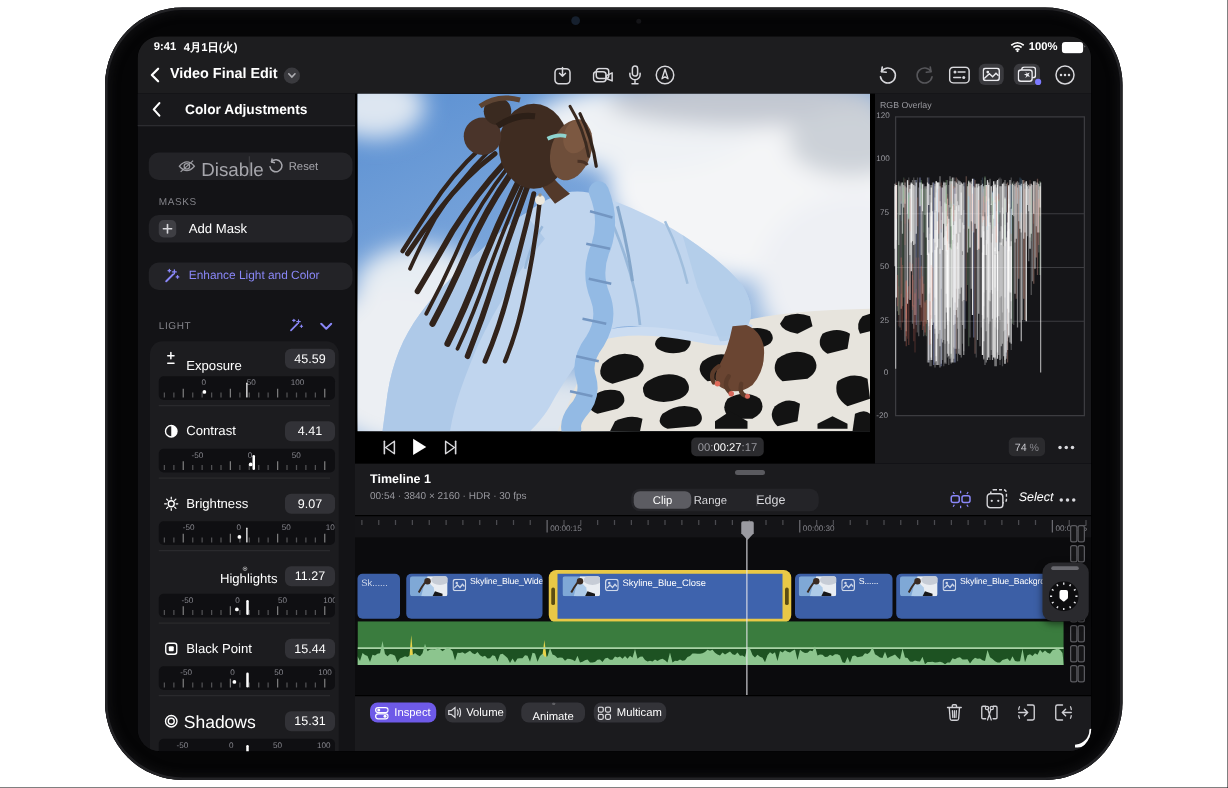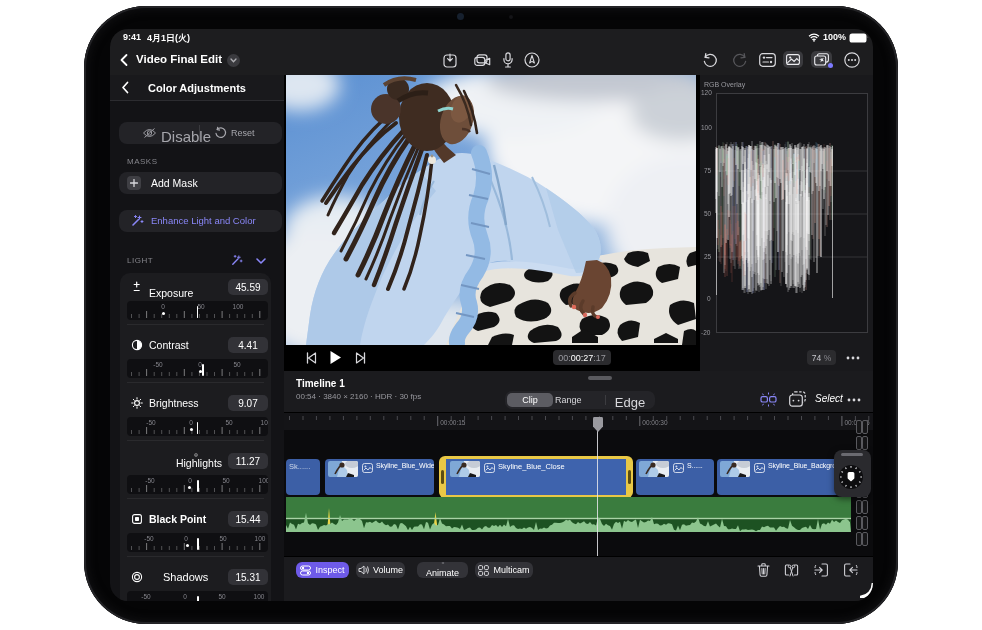--- a/index.html
+++ b/index.html
@@ -269,21 +269,21 @@
         <rect x="102.1" y="13" width="1" height="4" fill="rgba(255,255,255,0.28)"></rect>
         <rect x="109.7" y="13" width="1" height="4" fill="rgba(255,255,255,0.28)"></rect>
         <rect x="117.2" y="13" width="1" height="4" fill="rgba(255,255,255,0.28)"></rect>
         <rect x="124.8" y="13" width="1" height="4" fill="rgba(255,255,255,0.28)"></rect>
         <rect x="132.3" y="10" width="1" height="7" fill="rgba(255,255,255,0.45)"></rect>
       </svg>
       <div class="abs" style="left:60.5px;top:11px;width:3px;height:3px;border-radius:50%;background:#fff;"></div>
       <div class="abs" style="left:70.25px;top:5px;width:1.5px;height:12px;background:#fff;border-radius:1px;"></div>
     </div>
     <div class="abs" style="left:17px;top:469px;width:137px;height:1px;background:#2a2a2d;"></div>
-<div class="abs" style="left:21px;top:482px;width:130px;height:16px;display:flex;align-items:center;font-weight:bold;">
+<div class="abs" style="left:21px;top:482px;width:130px;height:16px;display:flex;align-items:center;">
       <svg width="12" height="12" viewBox="0 0 12 12">
         <rect x="1.6" y="1.6" width="8.8" height="8.8" rx="2" fill="none" stroke="#fff" stroke-width="1.1"></rect>
         <rect x="4" y="4" width="4" height="4" rx="0.8" fill="#fff"></rect>
       </svg>
       <span style="margin-left:6px;font-size:10.5px;color:#fff;">Black Point</span>
     </div>
 <div class="abs pill" style="left:118px;top:482px;">15.44</div>
     <div class="abs rul" style="left:17px;top:504px;">
       <span class="abs" style="left:12px;top:2px;width:20px;text-align:center;font-size:6.5px;color:#85858c;">-50</span>
       <span class="abs" style="left:49px;top:2px;width:20px;text-align:center;font-size:6.5px;color:#85858c;">0</span>
@@ -311,21 +311,21 @@
       </svg>
       <div class="abs" style="left:58.5px;top:11px;width:3px;height:3px;border-radius:50%;background:#fff;"></div>
       <div class="abs" style="left:70.25px;top:5px;width:1.5px;height:12px;background:#fff;border-radius:1px;"></div>
     </div>
     <div class="abs" style="left:17px;top:527px;width:137px;height:1px;background:#2a2a2d;"></div>
 <div class="abs" style="left:21px;top:540px;width:130px;height:16px;display:flex;align-items:center;">
       <svg width="12" height="12" viewBox="0 0 12 12">
         <circle cx="6" cy="6" r="4.6" fill="none" stroke="#fff" stroke-width="1.1"></circle>
         <circle cx="6" cy="6" r="2.4" fill="none" stroke="#fff" stroke-width="1.1"></circle>
       </svg>
-      <span style="margin-left:20px;font-size:11px;color:#fff;">Shadows</span>
+      <span style="margin-left:4px;font-size:14px;color:#fff;">Shadows</span>
     </div>
 <div class="abs pill" style="left:118px;top:540px;">15.31</div>
     <div class="abs rul" style="left:17px;top:562px;">
       <span class="abs" style="left:9px;top:2px;width:20px;text-align:center;font-size:6.5px;color:#85858c;">-50</span>
       <span class="abs" style="left:48px;top:2px;width:20px;text-align:center;font-size:6.5px;color:#85858c;">0</span>
       <span class="abs" style="left:85px;top:2px;width:20px;text-align:center;font-size:6.5px;color:#85858c;">50</span>
       <span class="abs" style="left:122px;top:2px;width:20px;text-align:center;font-size:6.5px;color:#85858c;">100</span>
       <svg class="abs" style="left:0;top:0" width="141" height="19" viewBox="0 0 141 19">
         <rect x="4.0" y="13" width="1" height="4" fill="rgba(255,255,255,0.28)"></rect>
         <rect x="11.6" y="13" width="1" height="4" fill="rgba(255,255,255,0.28)"></rect>
@@ -930,21 +930,21 @@
   <div class="abs" style="left:174px;top:342px;width:589px;height:230px;background:#111114;"></div>
   <div class="abs" style="left:174px;top:342px;width:589px;height:41px;background:#1b1b1e;"></div>
   <div class="abs" style="left:478px;top:347px;width:24px;height:4px;background:#5a5a5f;border-radius:2px;"></div>
   <span class="abs" style="left:186px;top:349px;font-size:10px;font-weight:bold;color:#fff;">Timeline 1</span>
   <span class="abs" style="left:186px;top:363px;font-size:8px;color:#98989e;">00:54 · 3840 × 2160 · HDR · 30 fps</span>
   <div class="abs" style="left:395px;top:362px;width:150px;height:18px;background:#242428;border-radius:7px;"></div>
   <div class="abs" style="left:397px;top:364px;width:46px;height:14px;background:#5c5c62;border-radius:5px;"></div>
   <div class="abs" style="left:495px;top:366px;width:1px;height:10px;background:#3c3c40;"></div>
   <span class="abs" style="left:397px;top:366px;width:46px;text-align:center;font-size:9px;color:#fff;">Clip</span>
   <span class="abs" style="left:445px;top:366px;width:50px;text-align:left;font-size:9px;color:#d8d8dc;">Range</span>
-  <span class="abs" style="left:495px;top:366px;width:50px;text-align:center;font-size:13px;color:#d8d8dc;">Edge</span>
+  <span class="abs" style="left:495px;top:366px;width:50px;font-size:10px;color:#d8d8dc;">Edge</span>
   <svg class="abs" style="left:650px;top:363px;" width="17" height="15" viewBox="0 0 17 15">
       <rect x="1" y="4.6" width="6.4" height="5.4" rx="1.6" fill="none" stroke="#8a87f8" stroke-width="1.2"></rect>
       <rect x="9.6" y="4.6" width="6.4" height="5.4" rx="1.6" fill="none" stroke="#8a87f8" stroke-width="1.2"></rect>
       <g stroke="#8a87f8" stroke-width="1">
         <path d="M8.5 0.5 v2 M8.5 12.5 v2 M2.5 1.6 l1 1.6 M14.5 1.6 l-1 1.6 M2.5 13.4 l1-1.6 M14.5 13.4 l-1-1.6"></path>
       </g>
     </svg>
   <svg class="abs" style="left:679px;top:362px;" width="17" height="16" viewBox="0 0 17 16">
       <rect x="3.6" y="0.8" width="12.6" height="10.4" rx="2.6" fill="none" stroke="#d8d8dc" stroke-width="1.2" stroke-dasharray="2.4 1.6"></rect>
       <rect x="0.7" y="4" width="12.6" height="11.2" rx="2.6" fill="#1b1b1e" stroke="#d8d8dc" stroke-width="1.2"></rect>

